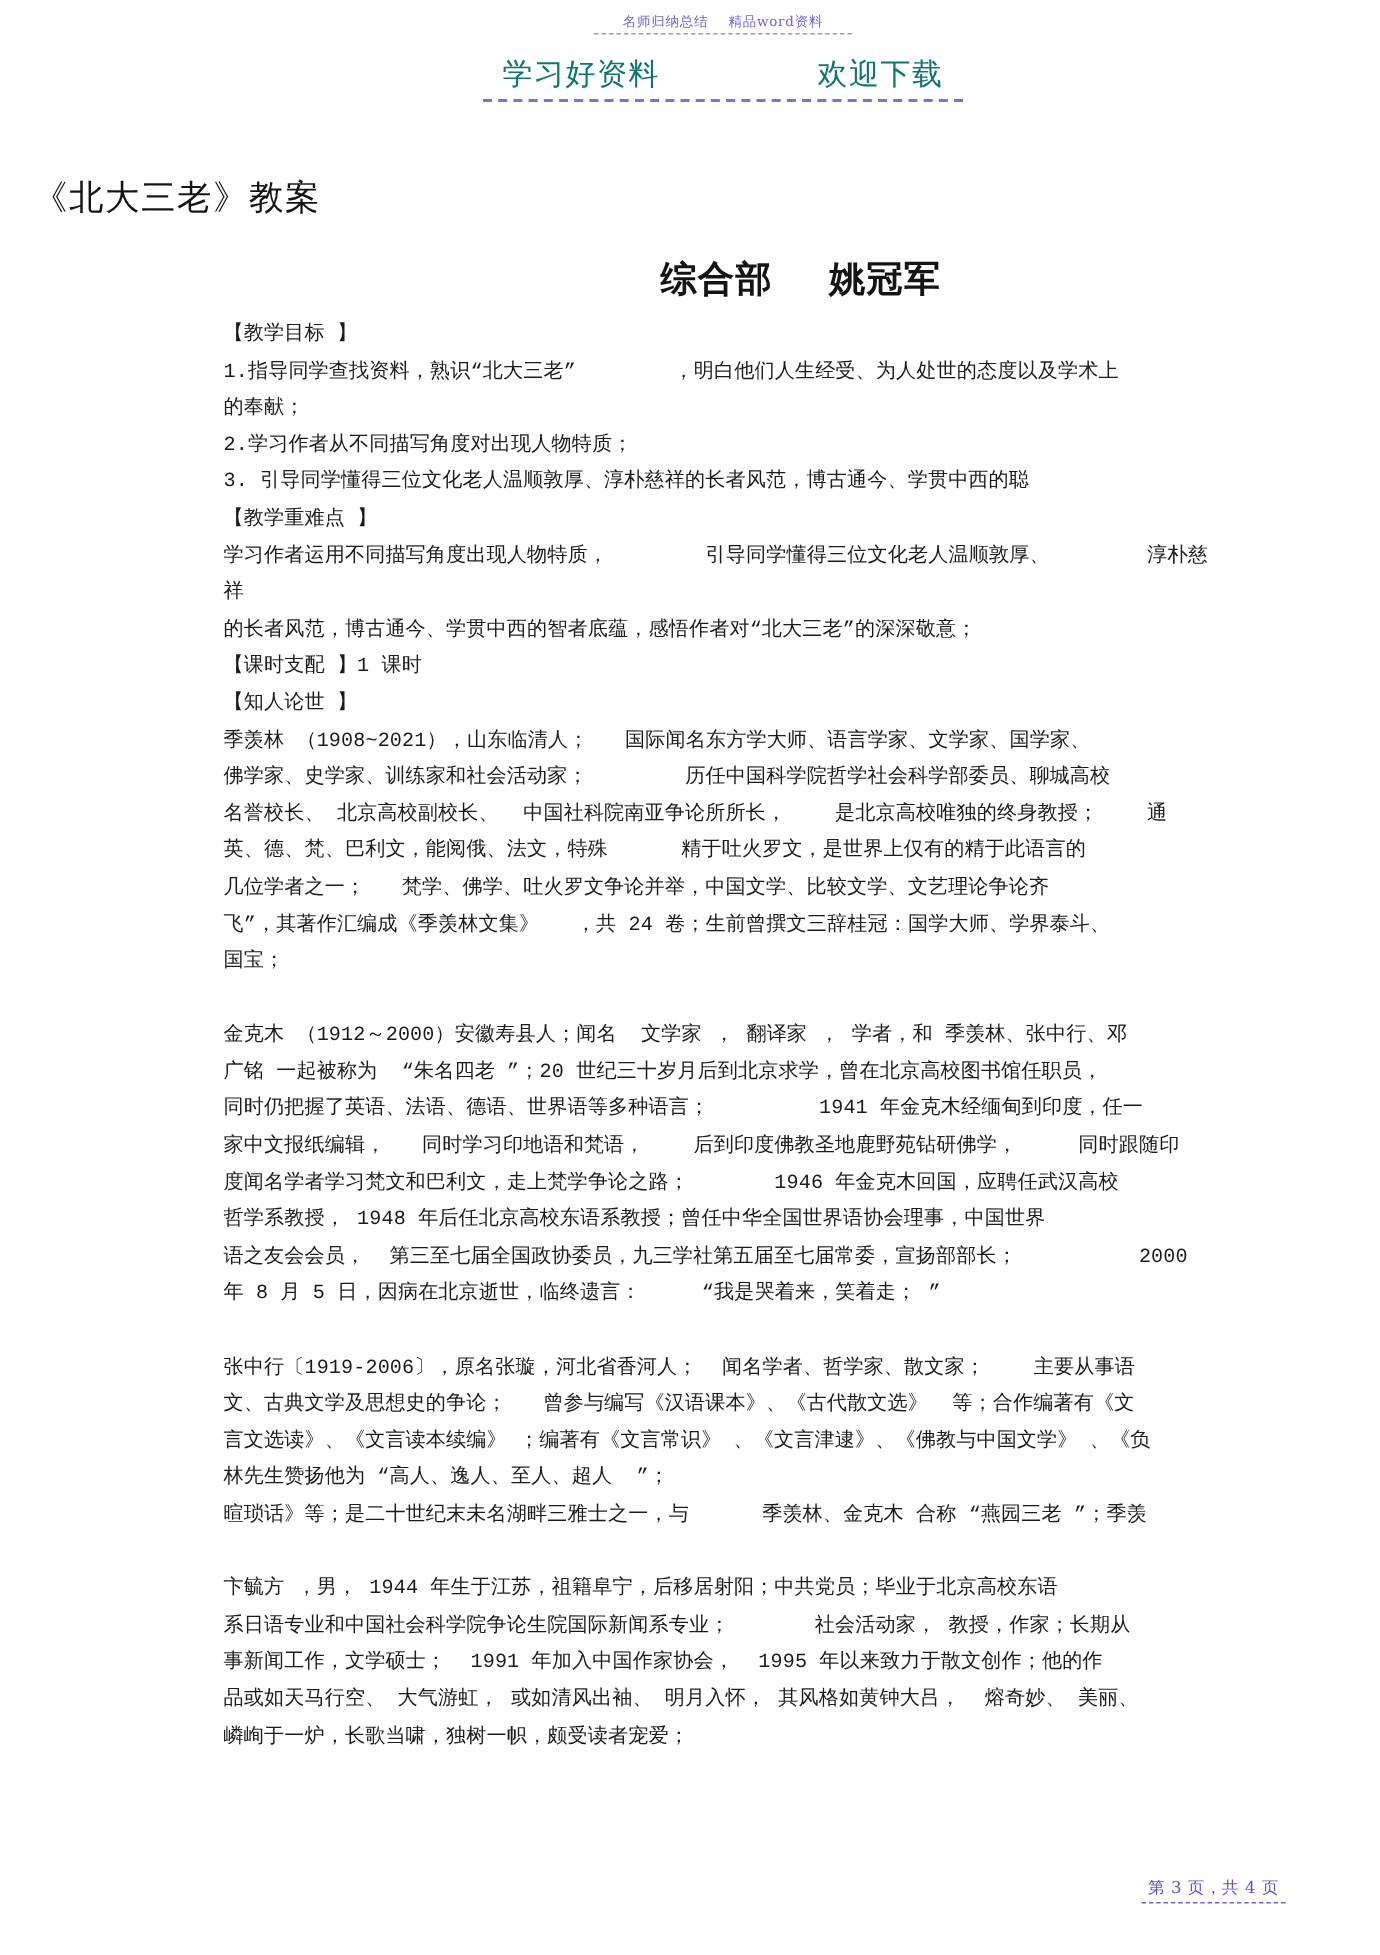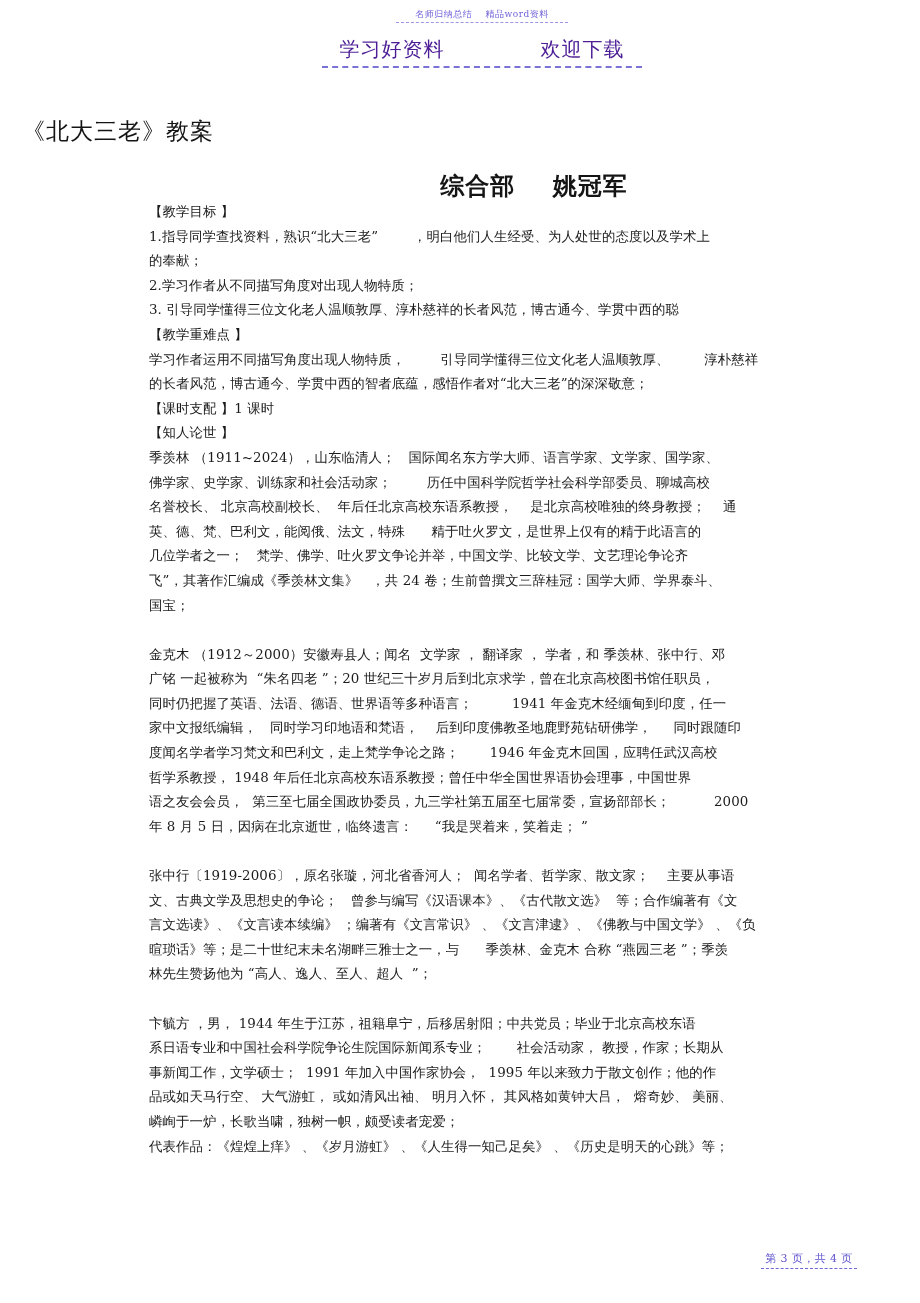--- a/index.html
+++ b/index.html
@@ -45,24 +45,24 @@
 
   .head-band {
     position: absolute;
     top: 36px;
     left: 0;
     width: 920px;
     text-align: center;
   }
   .head-band .ht {
     font-size: 20px;
-    color: #4c1d95;
+    color: #0f766e;
     letter-spacing: 1px;
     white-space: pre;
-    font-family: Liberation Serif, serif;
+    font-family: Liberation Sans, sans-serif;
   }
   .head-rule {
     position: absolute;
     top: 66px;
     left: 300px;
     width: 320px;
     border-top: 2px dashed #7b72d6;
   }
 
   
@@ -87,23 +87,24 @@
     letter-spacing: 1px;
     white-space: pre;
     padding-left: 104px;
     box-sizing: border-box;
     font-weight: bold;
   }
 
   
   .body-wrap {
     position: absolute;
-    top: 200px;
+    top: 212px;
     left: 127px;
     width: 668px;
+    font-family: Liberation Mono, monospace;
   }
   .ln {
     font-size: 13.4px;
     line-height: 24.6px;
     color: #1b1b1b;
     white-space: pre-wrap;
     word-break: break-all;
     letter-spacing: 0.1px;
   }
   .ln.gap {
@@ -150,49 +151,48 @@
       <div class="ln">【教学目标 】</div>
       <div class="ln">1.指导同学查找资料，熟识“北大三老”        ，明白他们人生经受、为人处世的态度以及学术上</div>
       <div class="ln">的奉献；</div>
       <div class="ln">2.学习作者从不同描写角度对出现人物特质；</div>
       <div class="ln">3. 引导同学懂得三位文化老人温顺敦厚、淳朴慈祥的长者风范，博古通今、学贯中西的聪</div>
       <div class="ln">【教学重难点 】</div>
       <div class="ln">学习作者运用不同描写角度出现人物特质，        引导同学懂得三位文化老人温顺敦厚、        淳朴慈祥</div>
       <div class="ln">的长者风范，博古通今、学贯中西的智者底蕴，感悟作者对“北大三老”的深深敬意；</div>
       <div class="ln">【课时支配 】1 课时</div>
       <div class="ln">【知人论世 】</div>
-      <div class="ln">季羡林 （1911~2024），山东临清人；   国际闻名东方学大师、语言学家、文学家、国学家、</div>
+      <div class="ln">季羡林 （1908~2021），山东临清人；   国际闻名东方学大师、语言学家、文学家、国学家、</div>
       <div class="ln">佛学家、史学家、训练家和社会活动家；        历任中国科学院哲学社会科学部委员、聊城高校</div>
-      <div class="ln">名誉校长、 北京高校副校长、  年后任北京高校东语系教授，    是北京高校唯独的终身教授；    通</div>
+      <div class="ln">名誉校长、 北京高校副校长、  中国社科院南亚争论所所长，    是北京高校唯独的终身教授；    通</div>
       <div class="ln">英、德、梵、巴利文，能阅俄、法文，特殊      精于吐火罗文，是世界上仅有的精于此语言的</div>
       <div class="ln">几位学者之一；   梵学、佛学、吐火罗文争论并举，中国文学、比较文学、文艺理论争论齐</div>
       <div class="ln">飞”，其著作汇编成《季羡林文集》   ，共 24 卷；生前曾撰文三辞桂冠：国学大师、学界泰斗、</div>
       <div class="ln">国宝；</div>
       <div class="ln gap"></div>
       <div class="ln">金克木 （1912～2000）安徽寿县人；闻名  文学家 ， 翻译家 ， 学者，和 季羡林、张中行、邓</div>
       <div class="ln">广铭 一起被称为  “朱名四老 ”；20 世纪三十岁月后到北京求学，曾在北京高校图书馆任职员，</div>
       <div class="ln">同时仍把握了英语、法语、德语、世界语等多种语言；         1941 年金克木经缅甸到印度，任一</div>
       <div class="ln">家中文报纸编辑，   同时学习印地语和梵语，    后到印度佛教圣地鹿野苑钻研佛学，     同时跟随印</div>
       <div class="ln">度闻名学者学习梵文和巴利文，走上梵学争论之路；       1946 年金克木回国，应聘任武汉高校</div>
       <div class="ln">哲学系教授， 1948 年后任北京高校东语系教授；曾任中华全国世界语协会理事，中国世界</div>
       <div class="ln">语之友会会员，  第三至七届全国政协委员，九三学社第五届至七届常委，宣扬部部长；          2000</div>
       <div class="ln">年 8 月 5 日，因病在北京逝世，临终遗言：     “我是哭着来，笑着走； ”</div>
       <div class="ln gap"></div>
       <div class="ln">张中行〔1919-2006〕，原名张璇，河北省香河人；  闻名学者、哲学家、散文家；    主要从事语</div>
       <div class="ln">文、古典文学及思想史的争论；   曾参与编写《汉语课本》、《古代散文选》  等；合作编著有《文</div>
       <div class="ln">言文选读》、《文言读本续编》 ；编著有《文言常识》 、《文言津逮》、《佛教与中国文学》 、《负</div>
+      <div class="ln">林先生赞扬他为 “高人、逸人、至人、超人  ”；</div>
       <div class="ln">暄琐话》等；是二十世纪末未名湖畔三雅士之一，与      季羡林、金克木 合称 “燕园三老 ”；季羡</div>
-      <div class="ln">林先生赞扬他为 “高人、逸人、至人、超人  ”；</div>
       <div class="ln gap"></div>
       <div class="ln">卞毓方 ，男， 1944 年生于江苏，祖籍阜宁，后移居射阳；中共党员；毕业于北京高校东语</div>
       <div class="ln">系日语专业和中国社会科学院争论生院国际新闻系专业；       社会活动家， 教授，作家；长期从</div>
       <div class="ln">事新闻工作，文学硕士；  1991 年加入中国作家协会，  1995 年以来致力于散文创作；他的作</div>
       <div class="ln">品或如天马行空、 大气游虹， 或如清风出袖、 明月入怀， 其风格如黄钟大吕，  熔奇妙、 美丽、</div>
       <div class="ln">嶙峋于一炉，长歌当啸，独树一帜，颇受读者宠爱；</div>
-      <div class="ln">代表作品：《煌煌上痒》 、《岁月游虹》 、《人生得一知己足矣》 、《历史是明天的心跳》等；</div>
     </div>
 
   <div class="footer">
     <div class="ft">第 3 页，共 4 页</div>
     <div class="ft-rule"></div>
   </div>
 
 </div>
 
 </body></html>

